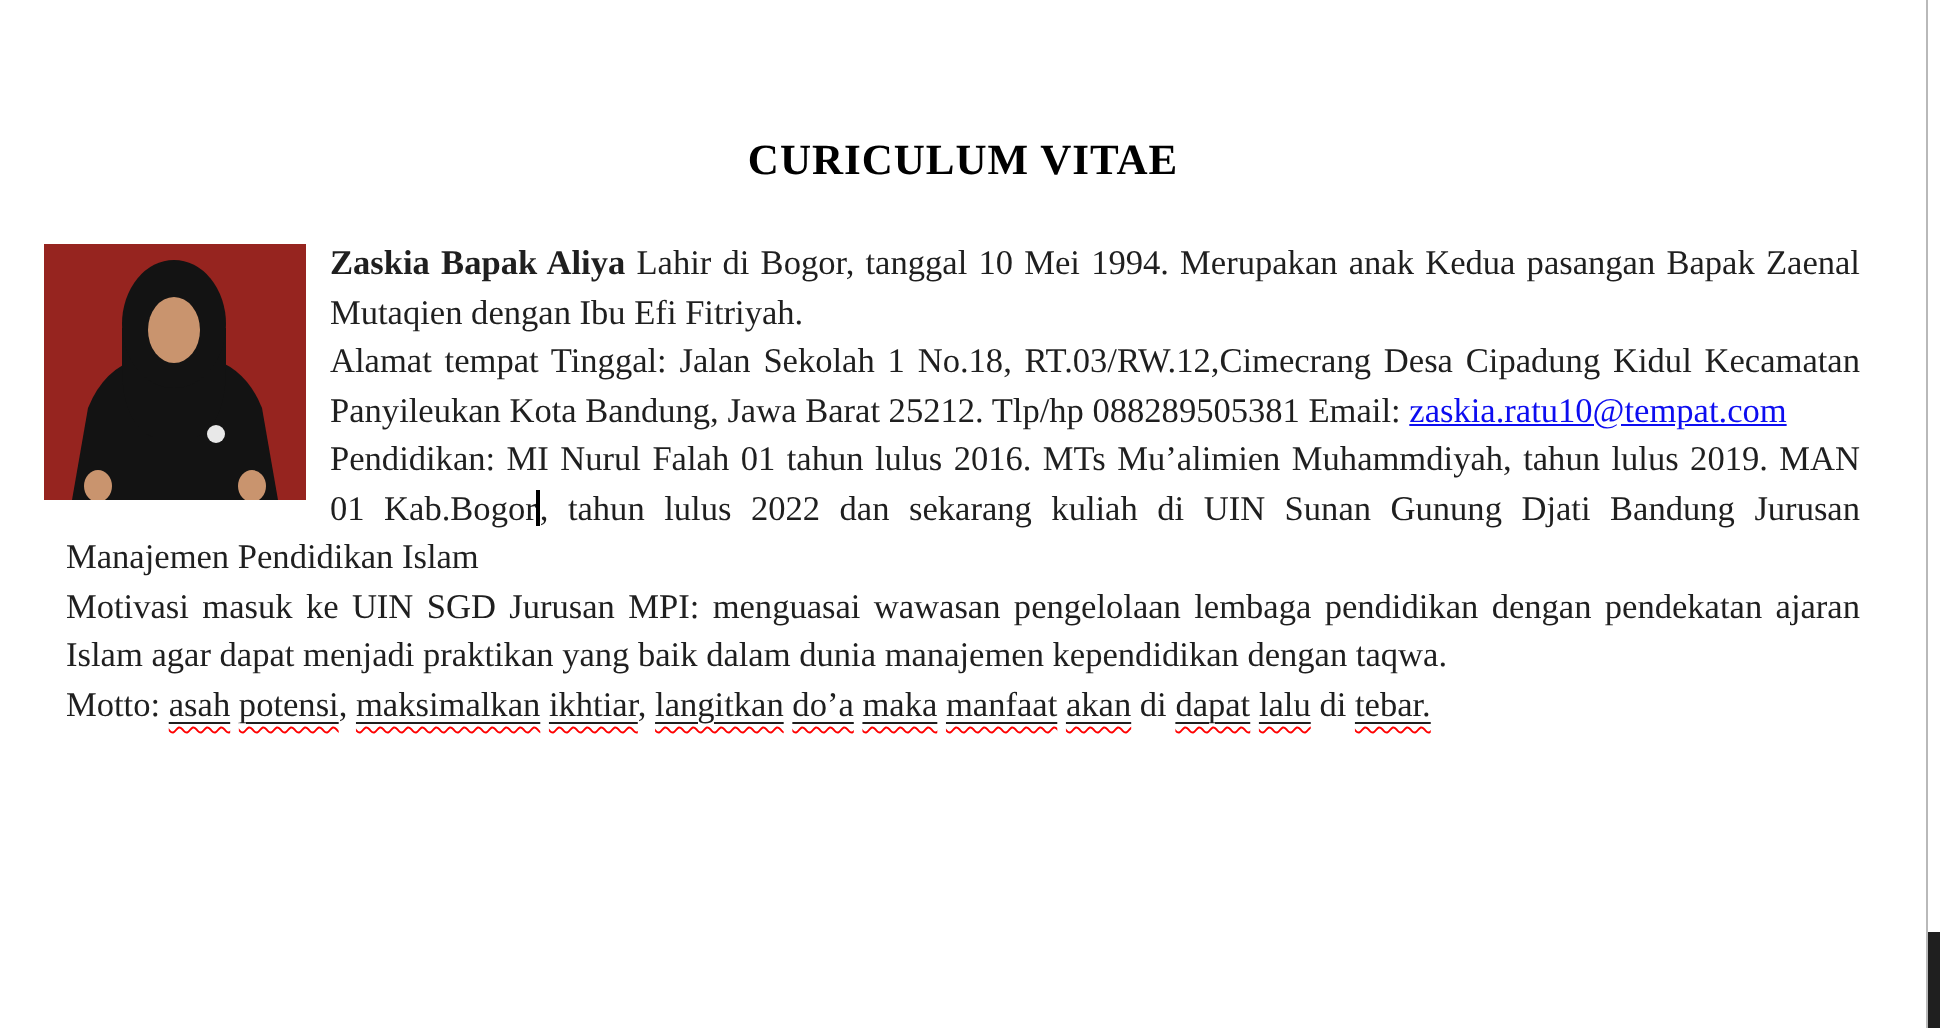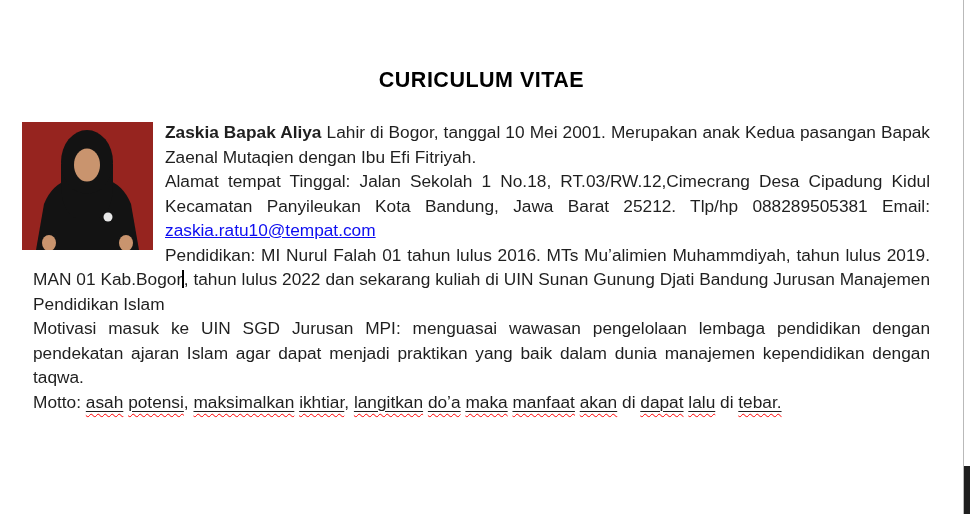--- a/index.html
+++ b/index.html
@@ -2,21 +2,21 @@
 <html style="--text: #1f1f1f; --link: #0d0df0; --squiggle: #ff0000; --watermark: #a8a8a8; --watermark-sub: #b5b5b5; --edge-line: #b9b9b9; --edge-dark: #1f1f1f; --photo-bg: #96241f; --photo-figure: #131313; --photo-skin: #c9946e; --photo-badge: #e8e8e8;"><head>
 <meta charset="utf-8">
 <style>
   html, body { margin: 0; padding: 0; background: #fff; }
   .screen {
     position: relative;
     width: 970px;
     height: 514px;
     background: #ffffff;
     overflow: hidden;
-    font-family: Liberation Sans, sans-serif;
+    font-family: Liberation Serif, serif;
     color: var(--text, #1f1f1f);
   }
   .doc { padding: 66px 40px 0 33px; }
   .title {
     font-size: 21.5px;
     font-weight: bold;
     text-align: center;
     letter-spacing: 0.5px;
     color: #000;
     margin: 0 0 26px 0;
@@ -85,21 +85,21 @@
           <path d="M14,128 L22,82 Q30,62 48,57 L83,57 Q101,62 109,82 L117,128 Z" fill="#131313"></path>
           <path d="M39,42 L39,62 Q39,90 55,97 L76,97 Q91,90 91,62 L91,42 Z" fill="#131313"></path>
           <ellipse cx="65" cy="40" rx="26" ry="32" fill="#131313"></ellipse>
           <ellipse cx="65" cy="43" rx="13" ry="16.5" fill="#c9946e"></ellipse>
           <ellipse cx="27" cy="121" rx="7" ry="8" fill="#c9946e"></ellipse>
           <ellipse cx="104" cy="121" rx="7" ry="8" fill="#c9946e"></ellipse>
           <circle cx="86" cy="95" r="4.5" fill="#e8e8e8"></circle>
         </svg>
       </div>
 
-      <p class="para"><b>Zaskia Bapak Aliya</b><span> Lahir di Bogor, tanggal 10 Mei 2001. Merupakan anak Kedua pasangan Bapak Zaenal Mutaqien dengan Ibu Efi Fitriyah.</span></p>
+      <p class="para"><b>Zaskia Bapak Aliya</b><span> Lahir di Bogor, tanggal 10 Mei 1994. Merupakan anak Kedua pasangan Bapak Zaenal Mutaqien dengan Ibu Efi Fitriyah.</span></p>
 
       <p class="para"><span>Alamat tempat Tinggal: Jalan Sekolah 1 No.18, RT.03/RW.12,Cimecrang Desa Cipadung Kidul Kecamatan Panyileukan Kota Bandung, Jawa Barat 25212. Tlp/hp 088289505381 Email: </span><a class="link" href="#">zaskia.ratu10@tempat.com</a></p>
 
       <p class="para"><span>Pendidikan: MI Nurul Falah 01 tahun lulus 2016. MTs Mu’alimien Muhammdiyah,  tahun lulus 2019.  MAN 01 Kab.Bogor</span><span class="caret"></span><span>, tahun lulus 2022 dan sekarang kuliah di UIN Sunan Gunung Djati Bandung Jurusan Manajemen Pendidikan Islam</span></p>
 
       <p class="para"><span>Motivasi masuk ke UIN SGD Jurusan MPI: menguasai wawasan pengelolaan lembaga pendidikan dengan pendekatan ajaran Islam agar dapat menjadi praktikan yang baik dalam dunia manajemen kependidikan dengan taqwa.</span></p>
 
       <p class="para motto"><span>Motto: </span><span><span class="uw"><span class="sq">asah</span></span><span> </span><span class="uw"><span class="sq">potensi</span></span><span>, </span><span class="uw"><span class="sq">maksimalkan</span></span><span> </span><span class="uw"><span class="sq">ikhtiar</span></span><span>, </span><span class="uw"><span class="sq">langitkan</span></span><span> </span><span class="uw"><span class="sq">do’a</span></span><span> </span><span class="uw"><span class="sq">maka</span></span><span> </span><span class="uw"><span class="sq">manfaat</span></span><span> </span><span class="uw"><span class="sq">akan</span></span><span> di </span><span class="uw"><span class="sq">dapat</span></span><span> </span><span class="uw"><span class="sq">lalu</span></span><span> di </span><span class="uw"><span class="sq">tebar.</span></span></span></p>
 
     </div>

